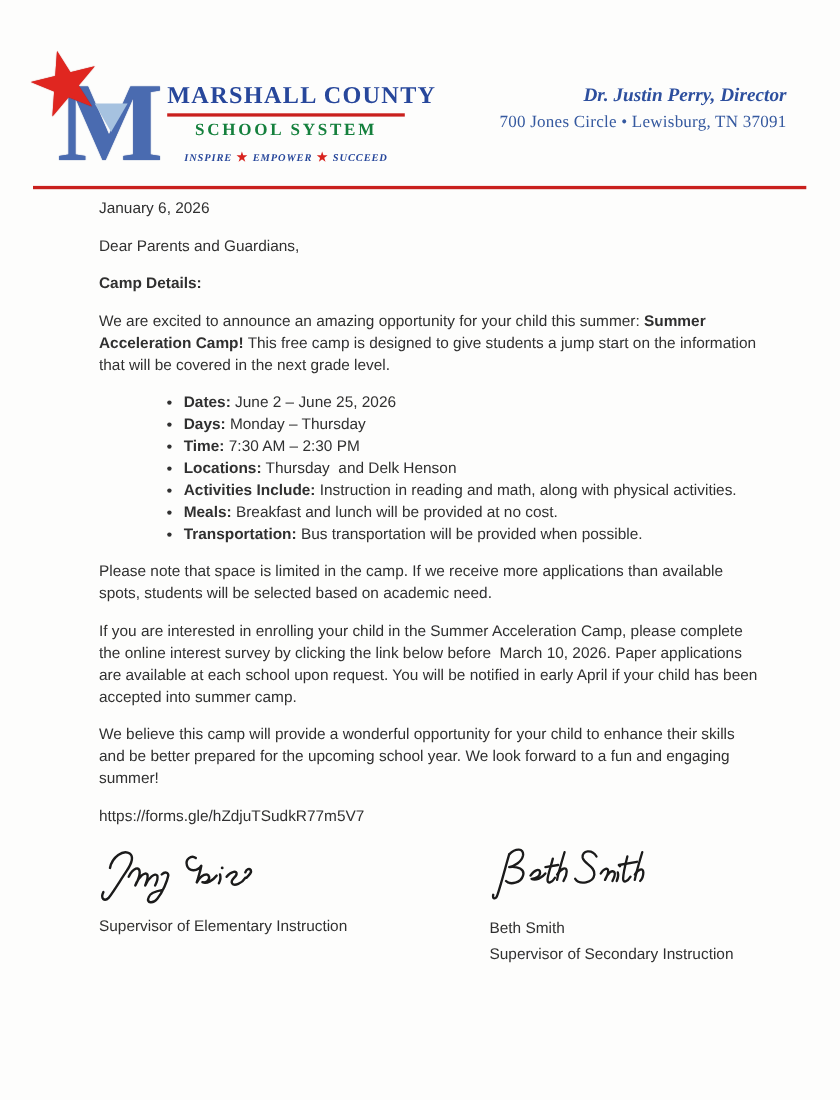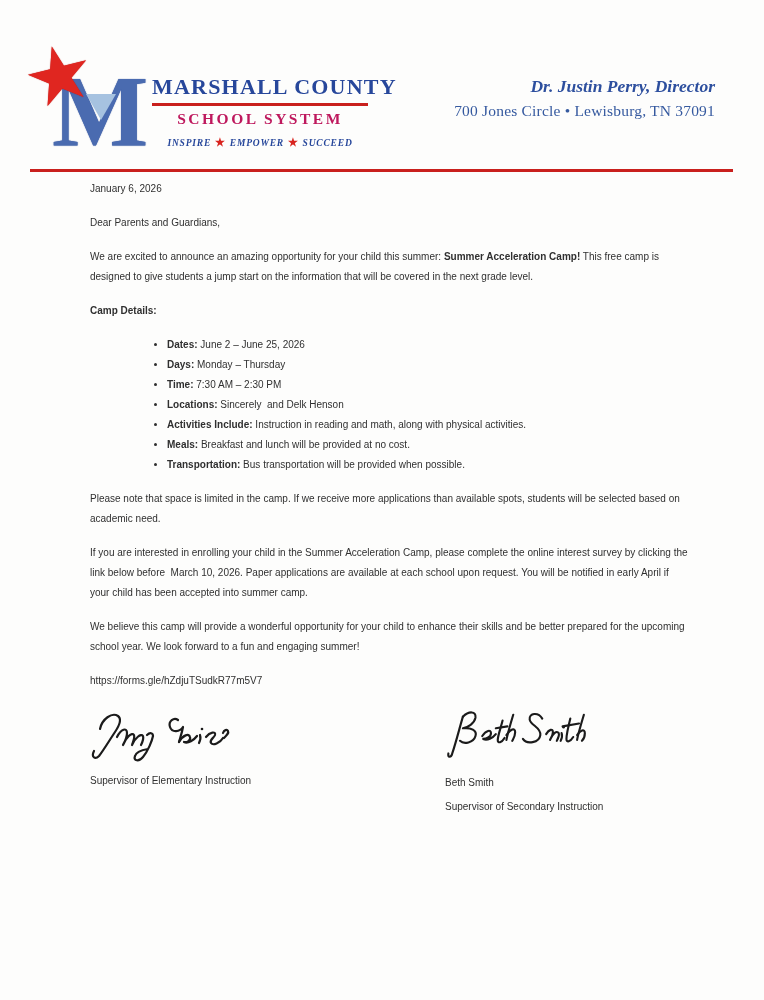--- a/index.html
+++ b/index.html
@@ -37,21 +37,21 @@
   }
 
   .org-block{position:absolute;left:152px;top:74px;width:216px;text-align:center;}
   .org-name{
     font-family:"Liberation Serif", serif;font-weight:bold;
     font-size:22px;letter-spacing:1.2px;color:#27479b;white-space:nowrap;
   }
   .org-rule{height:2.5px;background:#c9201d;margin:3px 0 4px 0;}
   .org-sub{
     font-family:"Liberation Serif", serif;font-weight:bold;
-    font-size:15.5px;letter-spacing:2.5px;color:#be185d;white-space:nowrap;
+    font-size:15.5px;letter-spacing:2.5px;color:#15803d;white-space:nowrap;
   }
   .tagline{
     margin-top:8px;
     font-family:"Liberation Serif", serif;font-weight:bold;font-style:italic;
     font-size:9.5px;letter-spacing:.8px;color:#27479b;white-space:nowrap;
   }
   .tag-star{color:#d8231e;font-style:normal;font-size:11px;padding:0 4px;}
 
   .contact-block{position:absolute;right:49px;top:76px;text-align:right;color:#35599f;}
   .director{
@@ -61,21 +61,21 @@
   .contact-line{
     font-family:"Liberation Serif", serif;
     font-size:15.5px;margin-top:5px;letter-spacing:.2px;
   }
 
   .header-rule{position:absolute;left:30px;top:169px;width:703px;height:3px;background:#c9201d;}
 
   
   .letter-body{
     position:absolute;left:90px;top:179px;width:600px;
-    font-size:10px;line-height:20px;
+    font-size:14px;line-height:20px;
   }
   .para{margin:0 0 14px 0;white-space:pre-wrap;}
   .b{font-weight:bold;}
   ul.details{margin:0 0 14px 0;padding-left:45px;}
   ul.details li{white-space:pre-wrap;line-height:20px;margin-left:32px;}
 
   .sig-row{display:flex;margin-top:16px;}
   .sig-col-left{width:355px;}
   .sig-col-right{flex:1;}
   .sig-svg{display:block;}
@@ -113,29 +113,29 @@
       <div class="contact-line">700 Jones Circle • Lewisburg, TN 37091</div>
     </div>
   </header>
 
   <div class="header-rule"></div>
 
   <main class="letter-body">
     <p class="para">January 6, 2026</p>
     <p class="para">Dear Parents and Guardians,</p>
 
+    <p class="para b">Camp Details:</p>
+
     <p class="para"><span>We are excited to announce an amazing opportunity for your child this summer: </span><span class="b">Summer Acceleration Camp!</span><span> This free camp is designed to give students a jump start on the information that will be covered in the next grade level.</span></p>
-
-    <p class="para b">Camp Details:</p>
 
     <ul class="details">
       <li><span class="b">Dates:</span><span> June 2 – June 25, 2026</span></li>
       <li><span class="b">Days:</span><span> Monday – Thursday</span></li>
       <li><span class="b">Time:</span><span> 7:30 AM – 2:30 PM</span></li>
-      <li><span class="b">Locations:</span><span> Sincerely  and Delk Henson</span></li>
+      <li><span class="b">Locations:</span><span> Thursday  and Delk Henson</span></li>
       <li><span class="b">Activities Include:</span><span> Instruction in reading and math, along with physical activities.</span></li>
       <li><span class="b">Meals:</span><span> Breakfast and lunch will be provided at no cost.</span></li>
       <li><span class="b">Transportation:</span><span> Bus transportation will be provided when possible.</span></li>
     </ul>
 
     <p class="para">Please note that space is limited in the camp. If we receive more applications than available spots, students will be selected based on academic need.</p>
     <p class="para">If you are interested in enrolling your child in the Summer Acceleration Camp, please complete the online interest survey by clicking the link below before  March 10, 2026. Paper applications are available at each school upon request. You will be notified in early April if your child has been accepted into summer camp.</p>
     <p class="para">We believe this camp will provide a wonderful opportunity for your child to enhance their skills and be better prepared for the upcoming school year. We look forward to a fun and engaging summer!</p>
 
     <p class="para">https://forms.gle/hZdjuTSudkR77m5V7</p>

